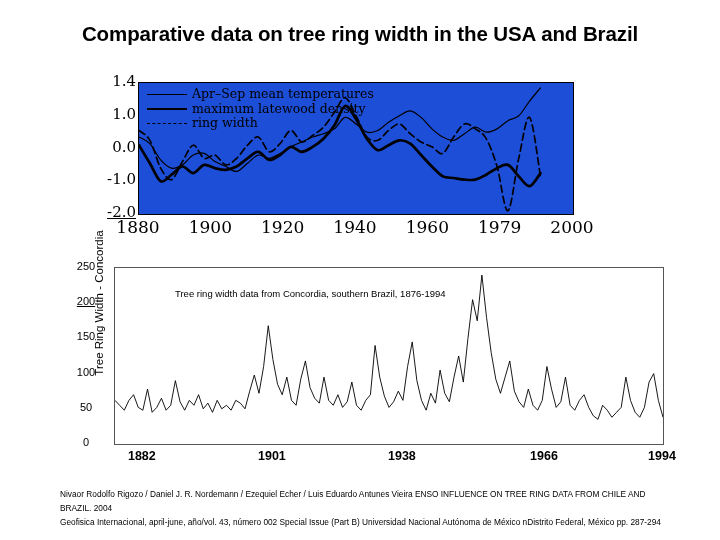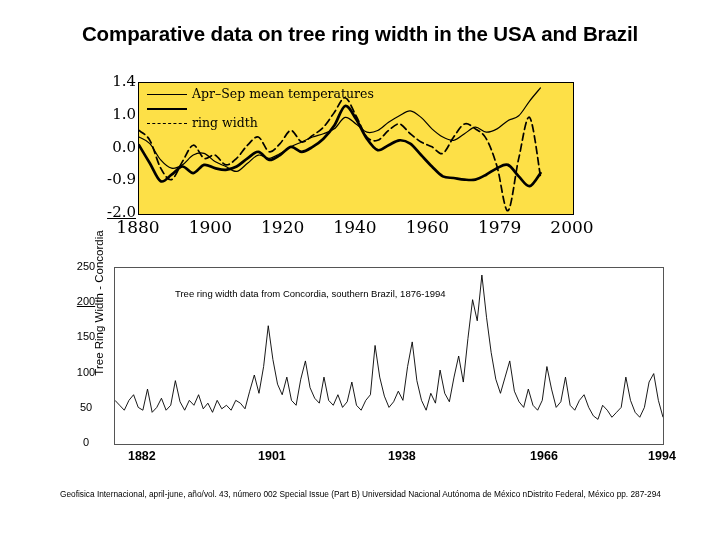--- a/index.html
+++ b/index.html
@@ -25,21 +25,21 @@
     position:absolute;
     left:78px; top:76px;
     width:562px; height:170px;
   }
   #top-plot {
     position:absolute;
     left:60px; top:6px;
     width:436px; height:133px;
     border:1.3px solid #000;
     box-sizing:border-box;
-    background:#fde047;
+    background:#1d4ed8;
     overflow:hidden;
   }
   .ylab-top {
     position:absolute;
     right:504px;
     width:46px;
     text-align:right;
     font-family:"DejaVu Serif", serif;
     font-size:15px;
   }
@@ -141,32 +141,33 @@
         <path d="M 0.00 62.22 C 1.81 65.23, 7.23 74.23, 10.85 80.24 C 14.47 86.24, 18.08 96.34, 21.70 98.25 C 25.32 100.16, 28.93 94.16, 32.55 91.70 C 36.17 89.24, 39.78 83.79, 43.40 83.51 C 47.02 83.24, 50.63 90.34, 54.25 90.06 C 57.87 89.79, 61.48 82.69, 65.10 81.88 C 68.72 81.06, 72.33 84.33, 75.95 85.15 C 79.57 85.97, 83.18 87.06, 86.80 86.79 C 90.42 86.51, 94.03 85.42, 97.65 83.51 C 101.27 81.60, 104.88 77.78, 108.50 75.33 C 112.12 72.87, 115.73 68.50, 119.35 68.78 C 122.97 69.05, 126.58 76.42, 130.20 76.96 C 133.82 77.51, 137.43 74.23, 141.05 72.05 C 144.67 69.87, 148.28 64.41, 151.90 63.86 C 155.52 63.32, 159.13 68.78, 162.75 68.78 C 166.37 68.78, 169.98 66.05, 173.60 63.86 C 177.22 61.68, 180.83 59.22, 184.45 55.68 C 188.07 52.13, 191.68 48.03, 195.30 42.57 C 198.92 37.12, 202.53 24.02, 206.15 22.93 C 209.77 21.83, 213.38 30.57, 217.00 36.03 C 220.62 41.48, 224.23 50.49, 227.85 55.68 C 231.47 60.86, 235.08 66.05, 238.70 67.14 C 242.32 68.23, 245.93 63.86, 249.55 62.22 C 253.17 60.59, 256.78 57.59, 260.40 57.31 C 264.02 57.04, 267.63 58.13, 271.25 60.59 C 274.87 63.04, 278.48 68.23, 282.10 72.05 C 285.72 75.87, 289.33 79.96, 292.95 83.51 C 296.57 87.06, 300.18 91.43, 303.80 93.34 C 307.42 95.25, 311.03 94.43, 314.65 94.97 C 318.27 95.52, 321.88 96.34, 325.50 96.61 C 329.12 96.89, 332.73 97.43, 336.35 96.61 C 339.97 95.79, 343.58 93.61, 347.20 91.70 C 350.82 89.79, 354.43 86.79, 358.05 85.15 C 361.67 83.51, 365.28 80.51, 368.90 81.88 C 372.52 83.24, 376.13 89.79, 379.75 93.34 C 383.37 96.89, 386.98 103.71, 390.60 103.16 C 394.22 102.62, 399.64 92.25, 401.45 90.06" fill="none" stroke="#000" stroke-width="2.7" stroke-linejoin="round" stroke-linecap="round"></path>
         <path d="M 0.00 47.49 C 1.81 49.13, 7.23 51.04, 10.85 57.31 C 14.47 63.59, 18.08 78.60, 21.70 85.15 C 25.32 91.70, 28.93 97.70, 32.55 96.61 C 36.17 95.52, 39.78 84.33, 43.40 78.60 C 47.02 72.87, 50.63 62.77, 54.25 62.22 C 57.87 61.68, 61.48 73.69, 65.10 75.33 C 68.72 76.96, 72.33 70.96, 75.95 72.05 C 79.57 73.14, 83.18 81.33, 86.80 81.88 C 90.42 82.42, 94.03 78.60, 97.65 75.33 C 101.27 72.05, 104.88 65.77, 108.50 62.22 C 112.12 58.68, 115.73 52.95, 119.35 54.04 C 122.97 55.13, 126.58 67.68, 130.20 68.78 C 133.82 69.87, 137.43 64.14, 141.05 60.59 C 144.67 57.04, 148.28 47.76, 151.90 47.49 C 155.52 47.21, 159.13 58.13, 162.75 58.95 C 166.37 59.77, 169.98 54.86, 173.60 52.40 C 177.22 49.94, 180.83 48.03, 184.45 44.21 C 188.07 40.39, 191.68 34.39, 195.30 29.47 C 198.92 24.56, 202.53 14.19, 206.15 14.74 C 209.77 15.28, 213.38 26.20, 217.00 32.75 C 220.62 39.30, 224.23 49.94, 227.85 54.04 C 231.47 58.13, 235.08 58.40, 238.70 57.31 C 242.32 56.22, 245.93 50.22, 249.55 47.49 C 253.17 44.76, 256.78 40.39, 260.40 40.94 C 264.02 41.48, 267.63 47.76, 271.25 50.76 C 274.87 53.76, 278.48 56.77, 282.10 58.95 C 285.72 61.13, 289.33 61.95, 292.95 63.86 C 296.57 65.77, 300.18 72.05, 303.80 70.41 C 307.42 68.77, 311.03 58.95, 314.65 54.04 C 318.27 49.12, 321.88 42.30, 325.50 40.94 C 329.12 39.57, 332.73 43.39, 336.35 45.85 C 339.97 48.31, 343.58 49.40, 347.20 55.68 C 350.82 61.95, 354.43 71.50, 358.05 83.51 C 361.67 95.52, 365.28 129.09, 368.90 127.72 C 372.52 126.36, 376.13 90.88, 379.75 75.33 C 383.37 59.77, 386.98 31.39, 390.60 34.39 C 394.22 37.39, 399.64 83.51, 401.45 93.34" fill="none" stroke="#000" stroke-width="1.7" stroke-linejoin="round" stroke-linecap="round" stroke-dasharray="7,4"></path>
       </svg>
     <div id="legend-top">
       <div class="legend-row">
         <span class="legend-key lk-thin"></span>
         <span>Apr–Sep mean temperatures</span>
       </div>
       <div class="legend-row">
         <span class="legend-key lk-thick"></span>
+        <span>maximum latewood density</span>
       </div>
       <div class="legend-row">
         <span class="legend-key lk-dash"></span>
         <span>ring width</span>
       </div>
     </div>
   <div class="tick-mark-y" style="top: 0px;"></div><div class="tick-mark-y" style="top: 32.75px;"></div><div class="tick-mark-y" style="top: 65.5px;"></div><div class="tick-mark-y" style="top: 98.25px;"></div><div class="tick-mark-y" style="top: 131px;"></div><div class="tick-mark-x" style="left: 72.3333px;"></div><div class="tick-mark-x" style="left: 144.667px;"></div><div class="tick-mark-x" style="left: 217px;"></div><div class="tick-mark-x" style="left: 289.333px;"></div><div class="tick-mark-x" style="left: 361.667px;"></div></div>
   <div id="top-axis-labels">
       <div class="ylab-top" style="top: -4px;">1.4</div>
       <div class="ylab-top" style="top: 28.75px;">1.0</div>
       <div class="ylab-top" style="top: 61.5px;">0.0</div>
-      <div class="ylab-top" style="top: 94.25px;">-0.9</div>
+      <div class="ylab-top" style="top: 94.25px;">-1.0</div>
       <div class="ylab-top" style="top: 127px; text-decoration: underline;">-2.0</div>
       <div class="xtick-top" style="left: 60px;">1880</div>
       <div class="xtick-top" style="left: 132.333px;">1900</div>
       <div class="xtick-top" style="left: 204.667px;">1920</div>
       <div class="xtick-top" style="left: 277px;">1940</div>
       <div class="xtick-top" style="left: 349.333px;">1960</div>
       <div class="xtick-top" style="left: 421.667px;">1979</div>
       <div class="xtick-top" style="left: 494px;">2000</div>
     </div>
 </div>
@@ -188,14 +189,15 @@
       <div class="ylab-bot" style="top: -3px;">250</div>
       <div class="xtick-bot" style="left: 83.8644px;">1882</div>
       <div class="xtick-bot" style="left: 213.898px;">1901</div>
       <div class="xtick-bot" style="left: 343.932px;">1938</div>
       <div class="xtick-bot" style="left: 486px;">1966</div>
       <div class="xtick-bot" style="left: 604px;">1994</div>
     </div>
 </div>
 
 <div id="caption">
+  <div>Nivaor Rodolfo Rigozo / Daniel J. R. Nordemann / Ezequiel Echer / Luis Eduardo Antunes Vieira ENSO INFLUENCE ON TREE RING DATA FROM CHILE AND BRAZIL. 2004</div>
   <div>Geofisica Internacional, april-june, año/vol. 43, número 002 Special Issue (Part B) Universidad Nacional Autónoma de México nDistrito Federal, México pp. 287-294</div>
 </div>
 
 </body></html>

